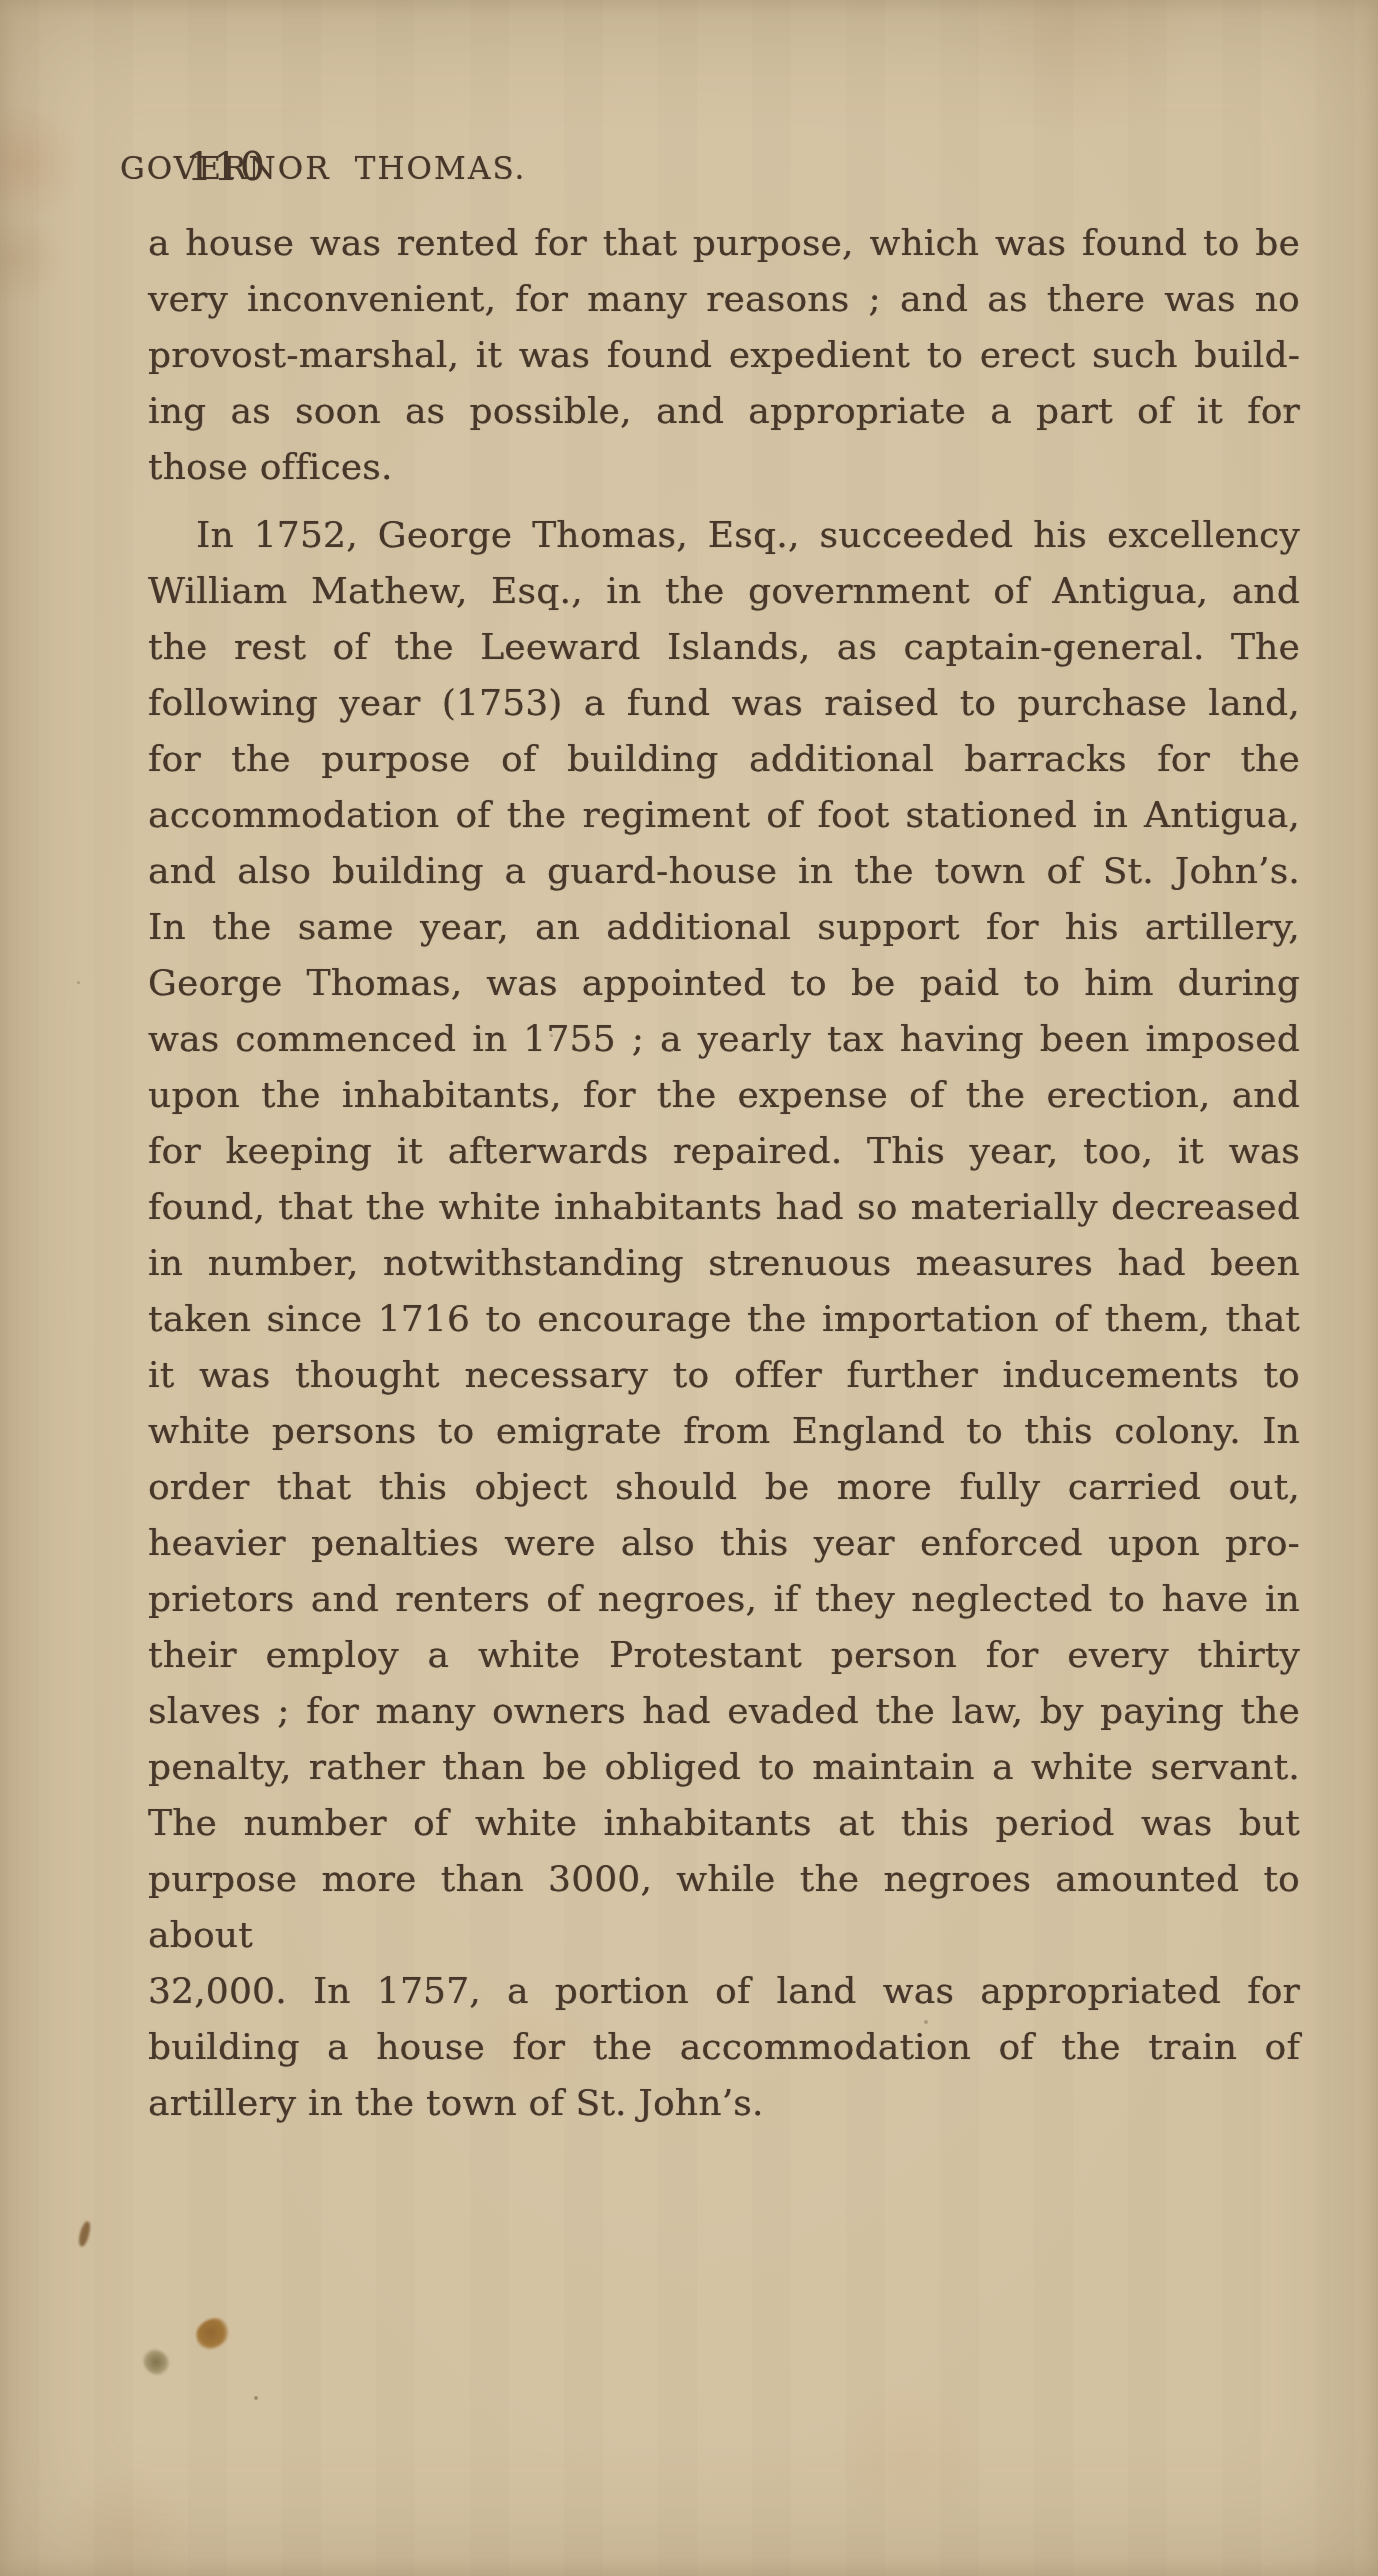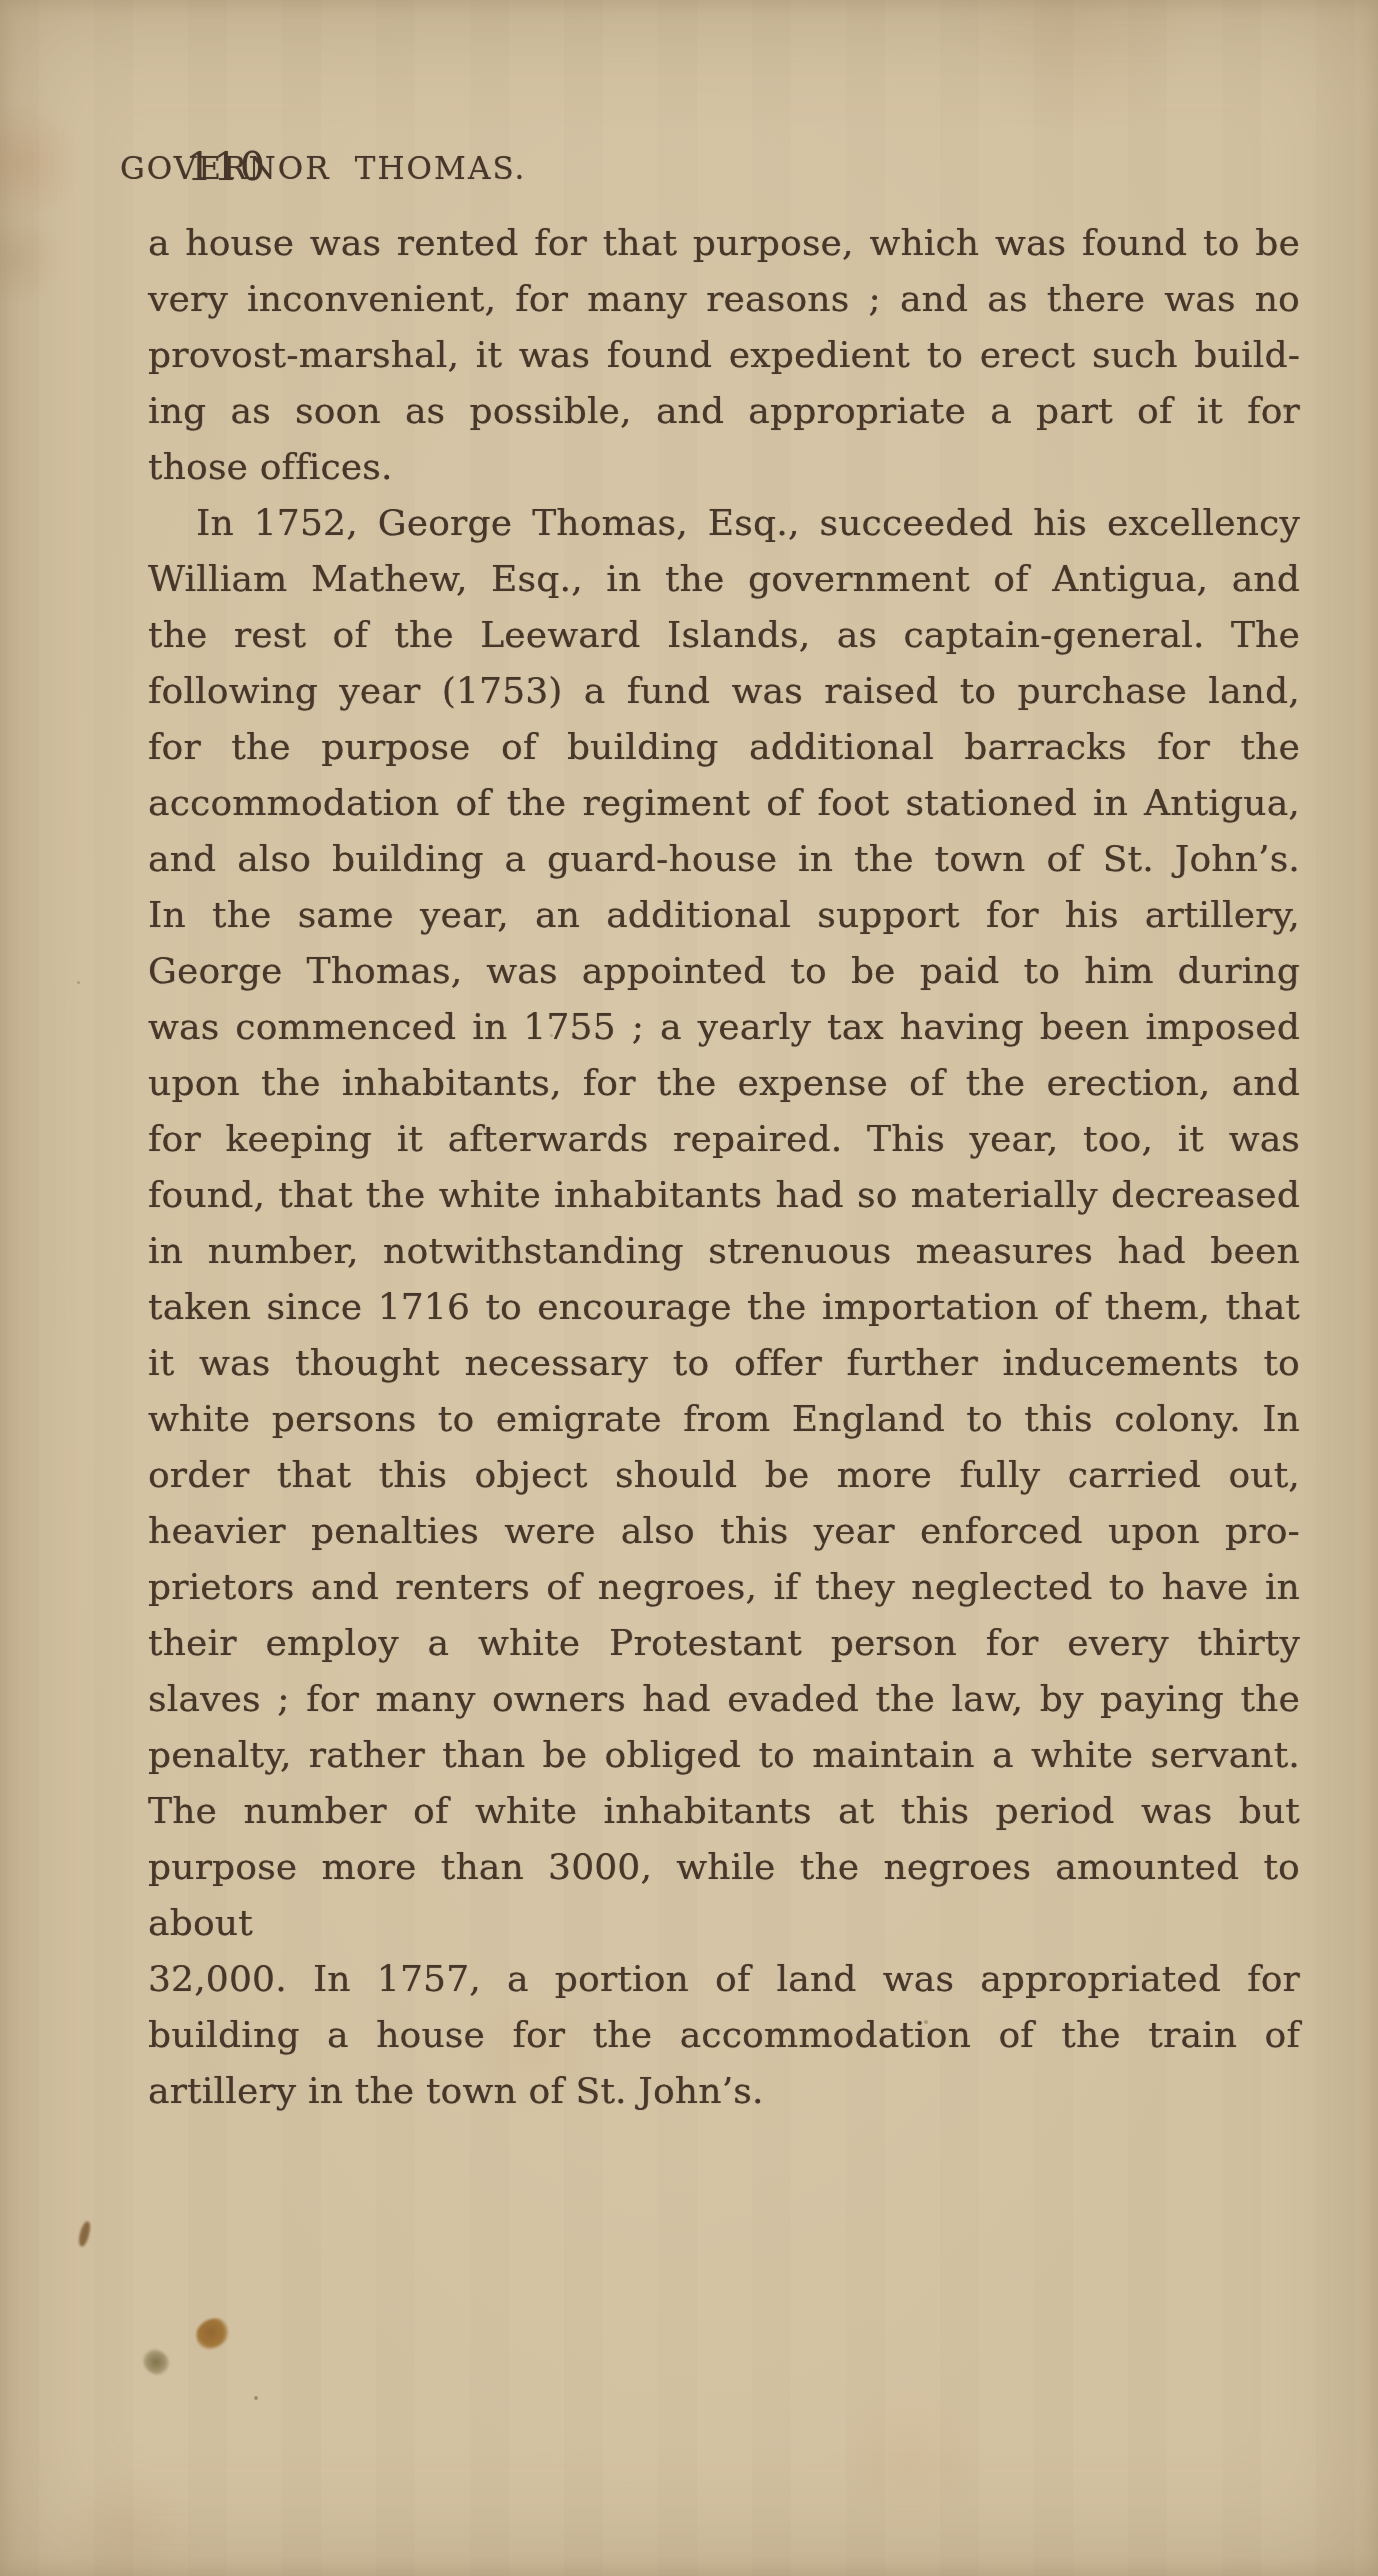--- a/index.html
+++ b/index.html
@@ -42,21 +42,21 @@
   .line {
     font-size:36px;
     line-height:56px;
     letter-spacing:0.2px;
     text-align:justify;
     text-align-last:justify;
     white-space:normal;
     text-shadow: 0 0 0.9px rgba(70,55,40,0.50), 0.4px 0.4px 0.4px rgba(70,55,40,0.25);
   }
   .line.end { text-align-last:left; }
-  .line.indent { text-indent:48px; }
+  .line.indent { text-indent:48px;margin-top:12px; }
 
   
   .mark { position:absolute; pointer-events:none; }
   .ink-comma {
     left:80px; top:2221px; width:9.4px; height:26px;
     background:#6f4b22; border-radius:60% 40% 55% 45%;
     transform:rotate(12deg); opacity:0.75; filter:blur(0.9px);
   }
   .blot-brown {
     left:196px; top:2319px; width:34px; height:29px;

